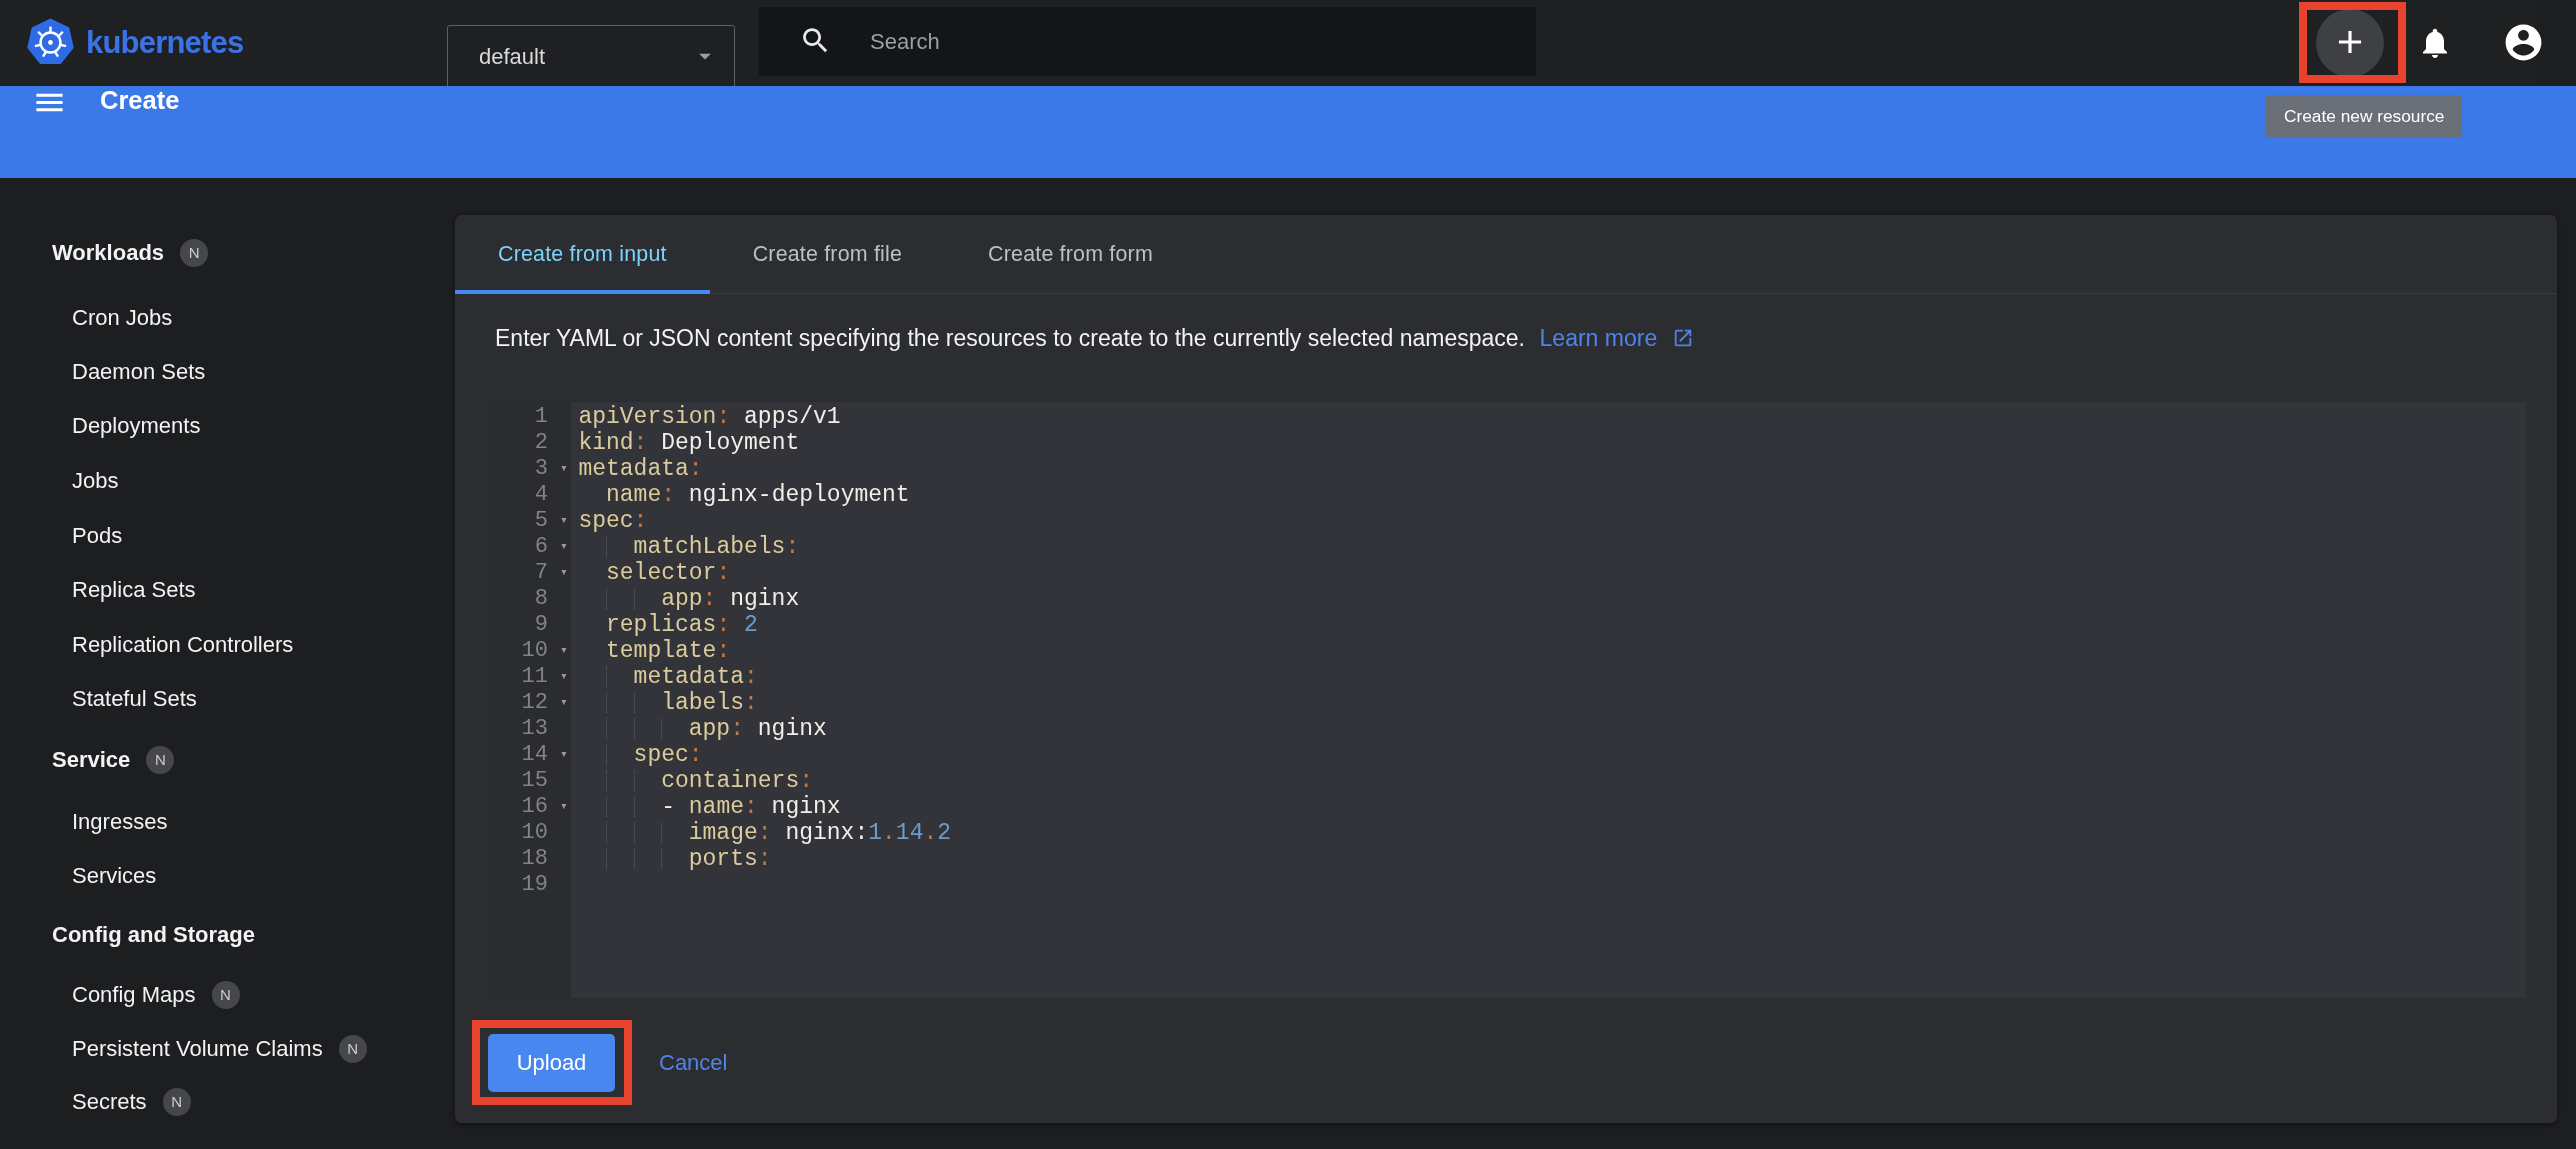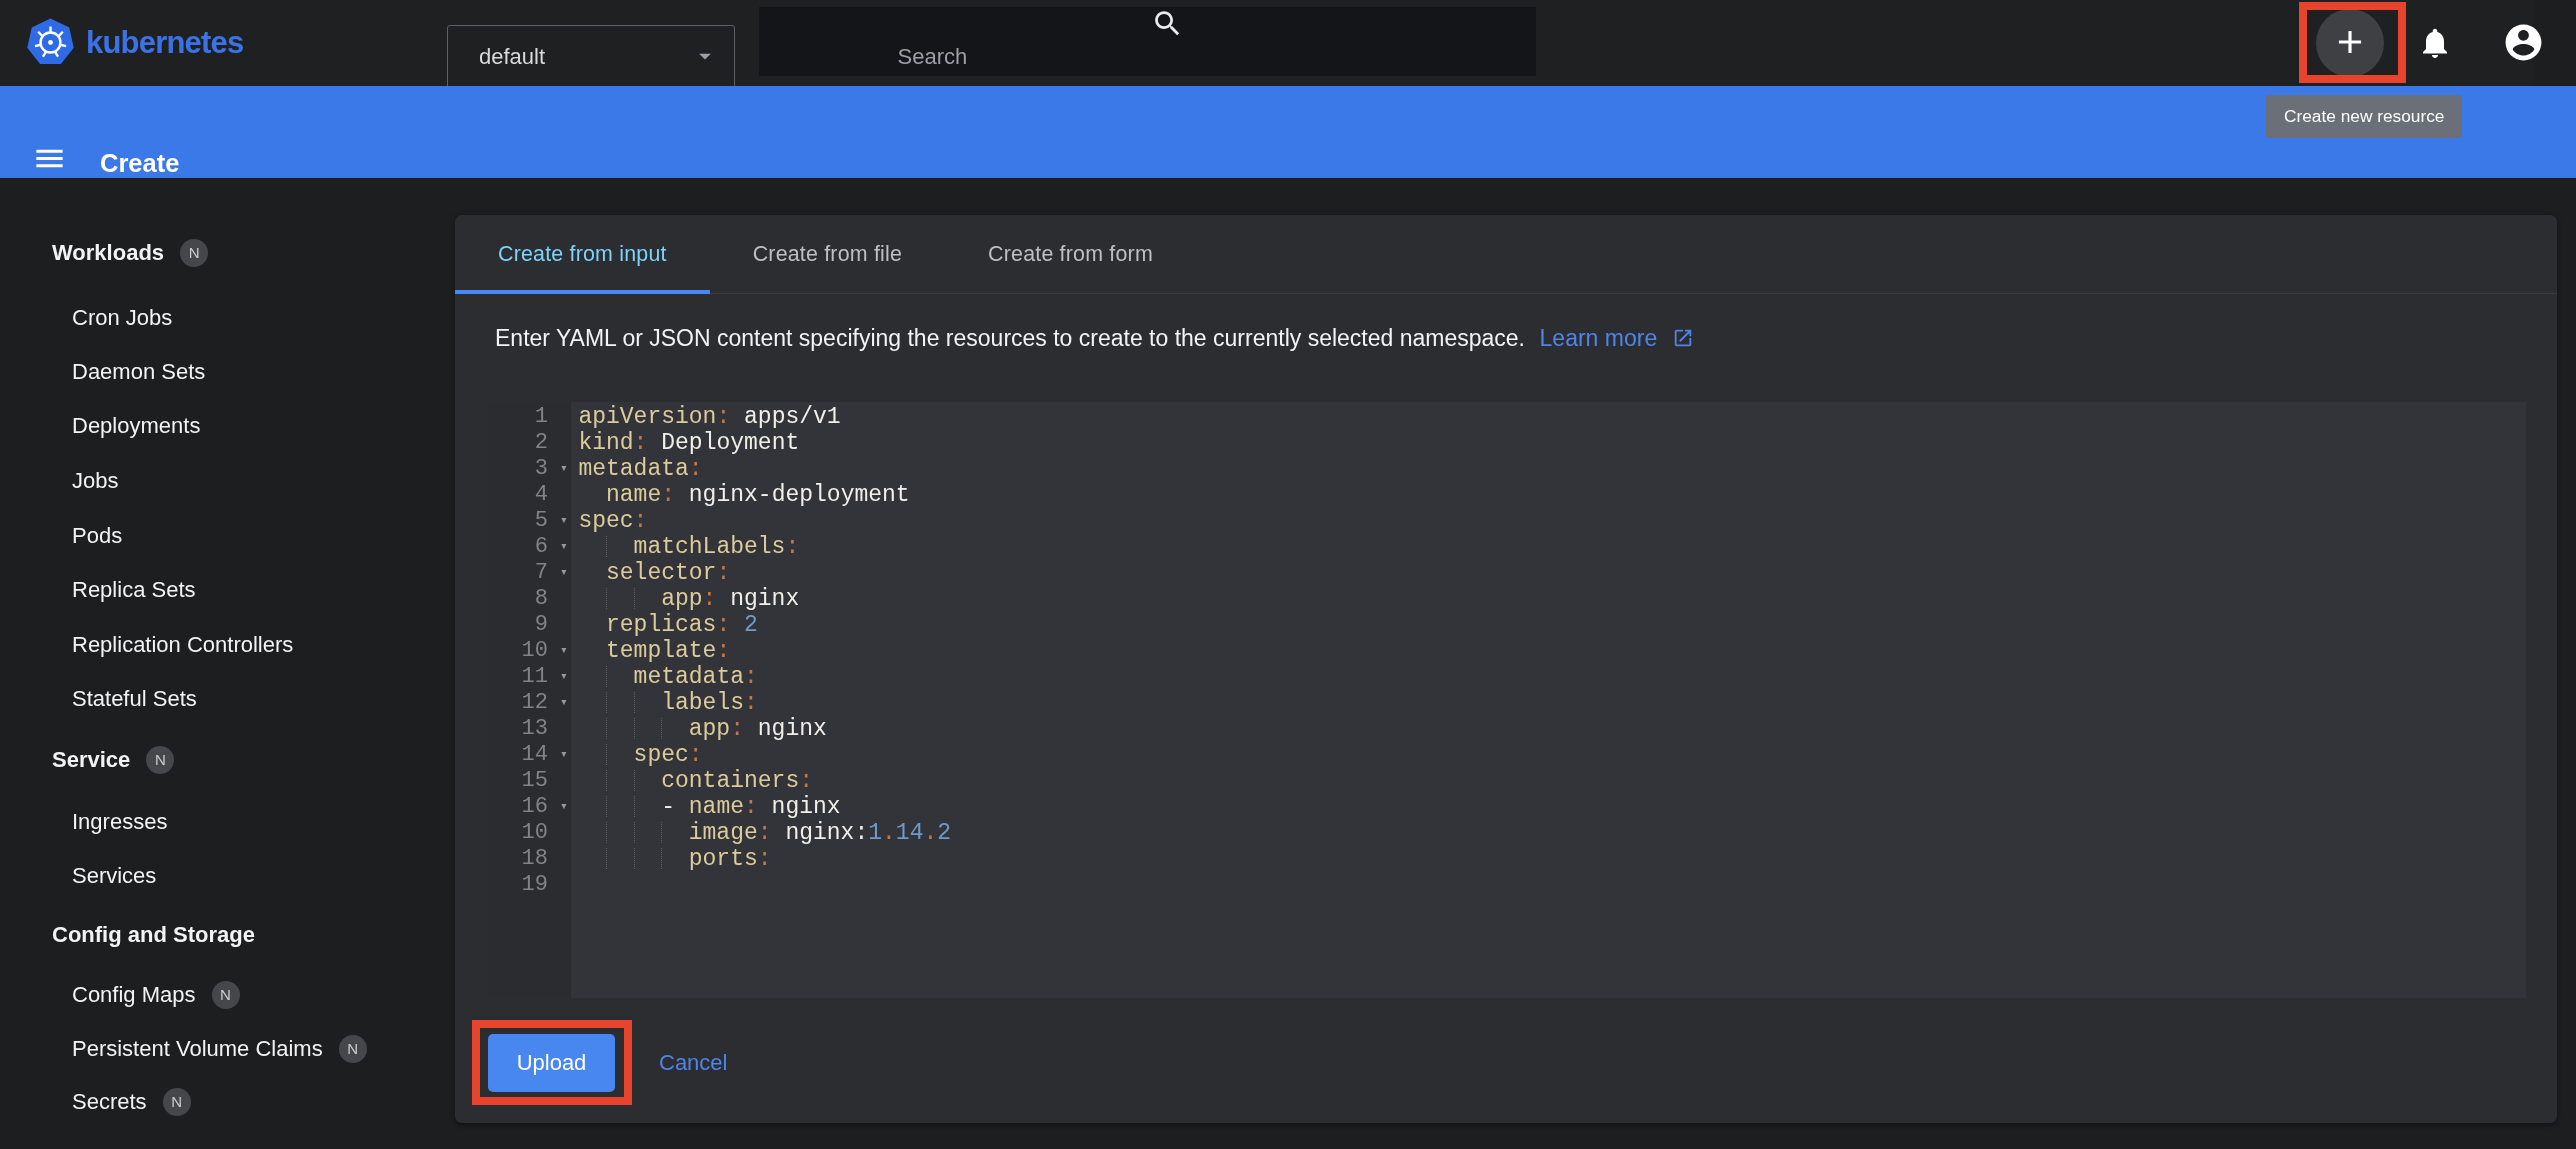--- a/index.html
+++ b/index.html
@@ -9,42 +9,42 @@
   
   .topbar{position:absolute;left:0;top:0;width:2535px;height:86px;background:#1f2022;}
   .logo{position:absolute;left:25px;top:17.3px;width:51px;height:51px;}
   .wordmark{position:absolute;left:86px;top:0;height:86px;display:flex;align-items:center;
             font-size:31px;font-weight:700;letter-spacing:-0.8px;color:var(--brand-blue);}
   .ns{position:absolute;left:447px;top:25px;width:288px;height:64px;border:0.8px solid #5d6064;
       border-radius:3px;box-sizing:border-box;display:flex;align-items:center;
       padding:0 15px 0 31px;cursor:pointer;gap:8px;}
   .ns-value{flex:1;font-size:22px;color:#d9dadb;}
   .searchbox{position:absolute;left:759px;top:7.4px;width:777px;height:69px;background:#141519;
-             display:flex;align-items:center;padding-left:40px;box-sizing:border-box;flex-direction:column;}
+             display:flex;align-items:center;padding-left:40px;box-sizing:border-box;}
   .searchbox input{background:transparent;border:none;outline:none;margin-left:36px;
                    font-size:22px;color:#e8eaed;width:576px;font-family:"Liberation Sans",sans-serif;}
   .searchbox input::placeholder{color:#9aa0a6;}
   .iconbtn{position:absolute;display:flex;align-items:center;justify-content:center;
            background:transparent;border:none;cursor:pointer;padding:0;}
   .plusbtn{left:2316px;top:9px;width:68px;height:68px;border-radius:50%;background:#3e4044;}
   .bellbtn{left:2415px;top:24px;width:40px;height:40px;}
   .avatarbtn{left:2502px;top:22px;width:43px;height:43px;}
 
   
   .anno{position:absolute;border:8.2px solid var(--annotation-red);box-sizing:border-box;z-index:60;}
   .anno-plus{left:2299px;top:1.6px;width:107px;height:81px;}
   .anno-upload{left:472px;top:1020px;width:160px;height:85px;}
 
   
   .tooltip{position:absolute;left:2266px;top:95px;height:43px;padding:0 18px;background:var(--tooltip-gray);
            border-radius:3.3px;display:flex;align-items:center;font-size:17.3px;color:#fff;z-index:70;white-space:nowrap;}
 
   
   .appbar{position:absolute;left:0;top:86px;width:2576px;height:92px;background:var(--appbar-blue);
-          display:flex;align-items:flex-end;padding-left:31px;box-sizing:border-box;}
+          display:flex;align-items:flex-start;padding-left:31px;box-sizing:border-box;}
   .menu-btn{background:none;border:none;cursor:pointer;width:36px;height:36px;padding:0;display:flex;
             align-items:center;justify-content:center;}
   .appbar-title{margin-left:33px;font-size:25.5px;font-weight:700;color:#fff;}
 
   
   .side-row{position:absolute;height:33px;display:flex;align-items:center;gap:16px;cursor:pointer;}
   .side-row.header{left:52px;font-weight:700;}
   .side-row.item{left:72px;font-weight:400;}
   .side-label{font-size:22px;color:#f2f3f4;white-space:nowrap;}
   .n-badge{width:28px;height:28px;border-radius:50%;background:#46474b;color:#cbcdcf;font-size:15px;

